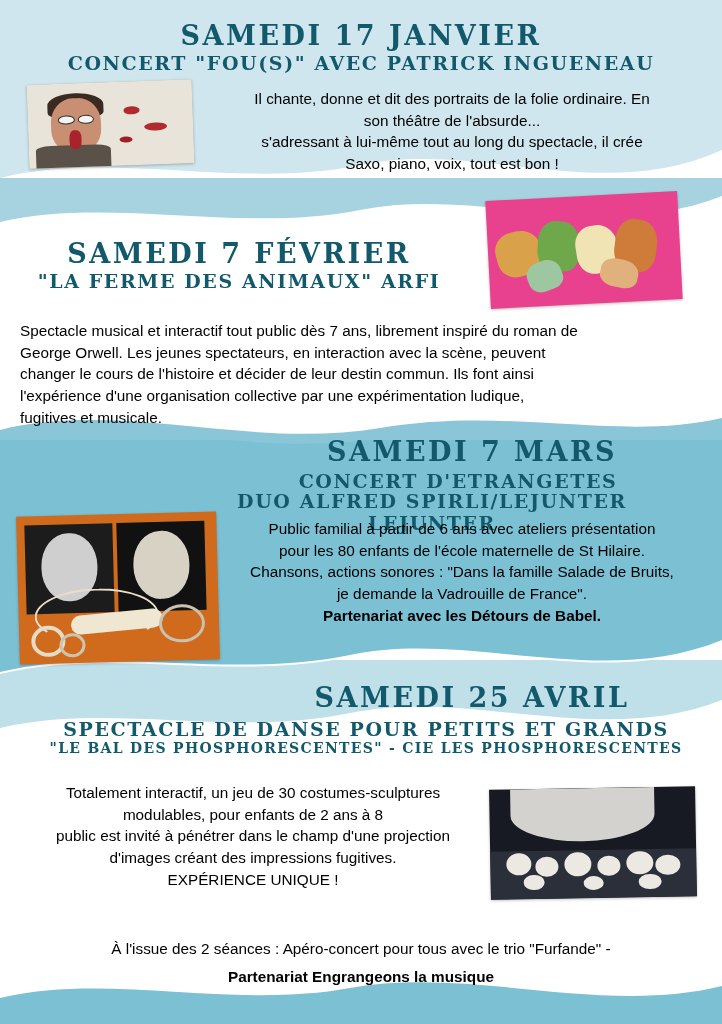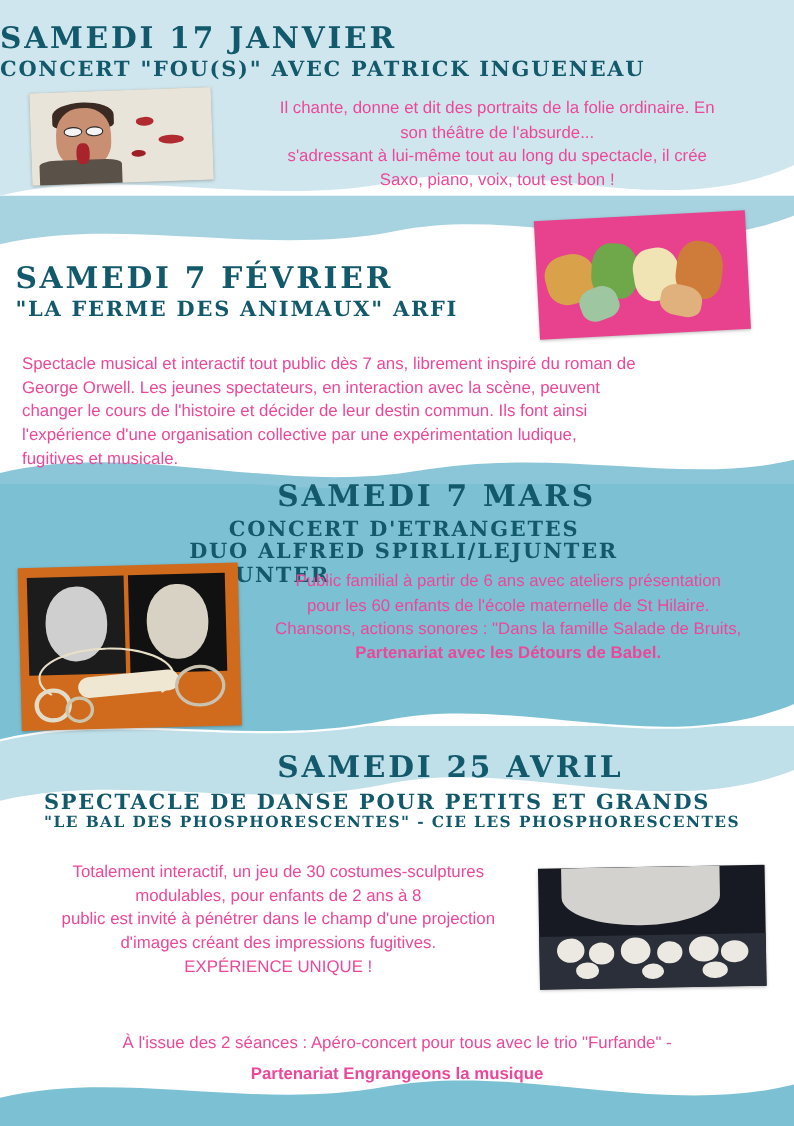--- a/index.html
+++ b/index.html
@@ -30,39 +30,39 @@
   .band svg { display: block; }
 
   .bg-white { position:absolute; inset:0; background:#ffffff; }
 
   
   .title {
     font-family: "DejaVu Serif", serif;
     font-weight: bold;
     letter-spacing: 1.5px;
     color: #12596b;
-    text-align: left;
+    text-align: center;
   }
   .date-title {
     font-size: 27px;
     letter-spacing: 2.5px;
   }
   .sub-title {
     font-size: 19px;
     letter-spacing: 1.6px;
   }
   .sub-title-small {
     font-size: 14px;
     letter-spacing: 1.3px;
   }
   .body-text {
     font-family: "Liberation Sans", sans-serif;
     font-size: 15.3px;
     line-height: 1.42;
-    color: #ec4899;
+    color: #000000;
   }
   .center { text-align: center; }
   .left { text-align: left; }
   .bold { font-weight: bold; }
 
   
   .photo {
     position: absolute;
     overflow: hidden;
     box-shadow: 0 1px 3px rgba(0,0,0,0.25);
@@ -243,22 +243,23 @@
       <div class="wire"></div>
       <div class="bone"></div>
       <div class="spring"></div>
       <div class="ring1"></div>
       <div class="ring2"></div>
     </div>
   </div>
 
   <div class="block body-text center" style="left:216px;top:518px;width:492px;">
     <div>Public familial à partir de 6 ans avec ateliers présentation</div>
-    <div>pour les 60 enfants de l'école maternelle de St Hilaire.</div>
+    <div>pour les 80 enfants de l'école maternelle de St Hilaire.</div>
     <div>Chansons, actions sonores : "Dans la famille Salade de Bruits,</div>
+    <div>je demande la Vadrouille de France".</div>
     <div class="bold">Partenariat avec les Détours de Babel.</div>
   </div>
 
   <div class="block title date-title" style="left:252px;top:682px;width:440px;">SAMEDI 25 AVRIL</div>
   <div class="block title sub-title" style="left:40px;top:718px;width:652px;">SPECTACLE DE DANSE POUR PETITS ET GRANDS</div>
   <div class="block title sub-title-small" style="left:40px;top:740px;width:652px;">"LE BAL DES PHOSPHORESCENTES" - CIE LES PHOSPHORESCENTES</div>
 
   <div class="photo p4" style="left:490px;top:788px;width:206px;height:110px;transform:rotate(-1deg);">
     <div class="inner">
       <div class="drape"></div>

